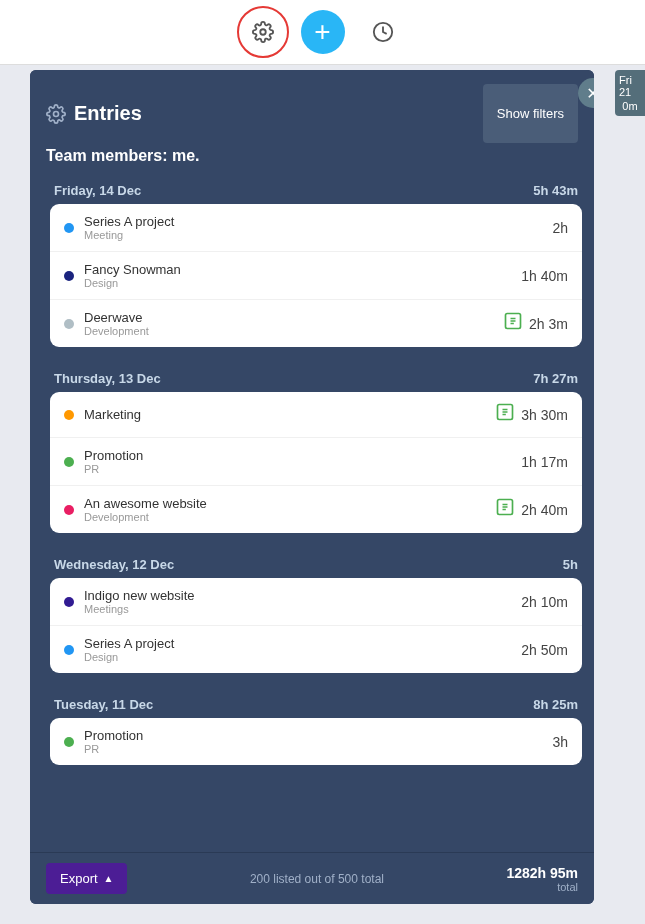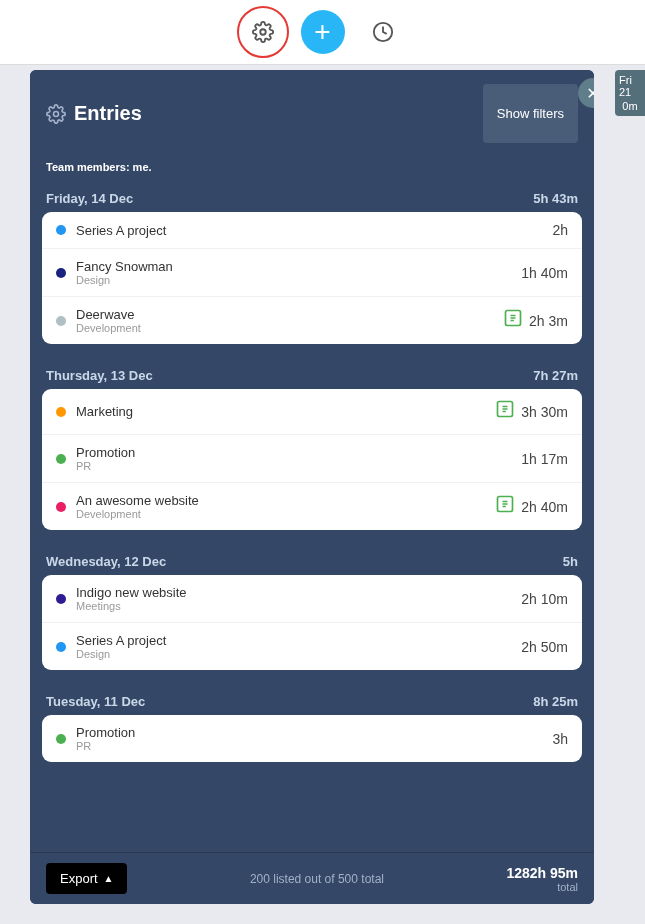--- a/index.html
+++ b/index.html
@@ -120,33 +120,33 @@
       border: none;
       color: #fff;
       font-size: 16px;
       cursor: pointer;
       display: flex;
       align-items: center;
       justify-content: center;
     }
     .panel-subtitle {
       color: #a0b0c8;
-      font-size: 11px;
-      margin-top: 18px;
+      font-size: 16px;
+      margin-top: 4px;
     }
     .panel-subtitle span {
       color: #fff;
       font-weight: 600;
     }
 
     
     .panel-content {
       flex: 1;
       overflow-y: auto;
-      padding: 0 12px 12px 12px;
+      padding: 0 12px 12px 20px;
       scrollbar-width: thin;
       scrollbar-color: #4a5d78 #354766;
     }
 
     
     .day-section {
       margin-bottom: 14px;
     }
     .day-header {
       display: flex;
@@ -212,21 +212,21 @@
     .panel-footer {
       background: #354766;
       padding: 10px 16px;
       display: flex;
       align-items: center;
       justify-content: space-between;
       flex-shrink: 0;
       border-top: 1px solid #2a3a55;
     }
     .export-btn {
-      background: #000000;
+      background: #4c1d95;
       color: #fff;
       border: none;
       border-radius: 4px;
       padding: 8px 14px;
       font-size: 13px;
       cursor: pointer;
       display: flex;
       align-items: center;
       gap: 6px;
     }
@@ -301,20 +301,21 @@
   <div class="day-section">
         <div class="day-header">
           <span>Friday, 14 Dec</span>
           <span>5h 43m</span>
         </div>
         <div class="entries-card">
           <div class="entry-row">
             <div class="entry-dot" style="background: rgb(33, 150, 243);"></div>
             <div class="entry-info">
               <div class="entry-name">Series A project</div>
+              <div class="entry-sub">Meeting</div>
             </div>
             <div class="entry-actions">
               <span class="entry-time">2h</span>
             </div>
           </div>
           <div class="entry-row">
             <div class="entry-dot" style="background: rgb(26, 35, 126);"></div>
             <div class="entry-info">
               <div class="entry-name">Fancy Snowman</div>
               <div class="entry-sub">Design</div>

